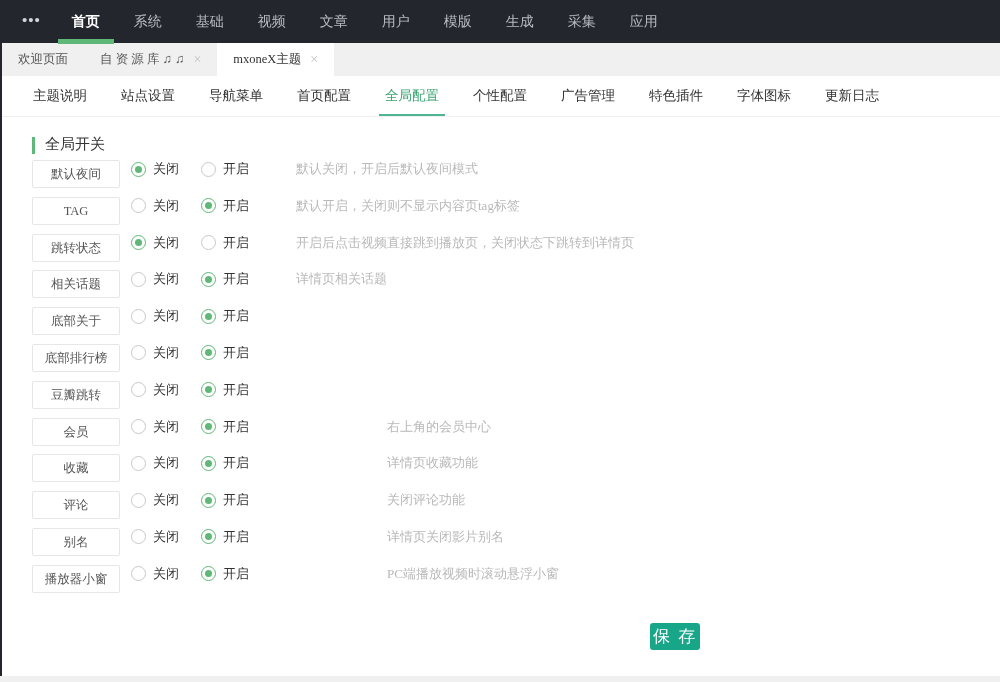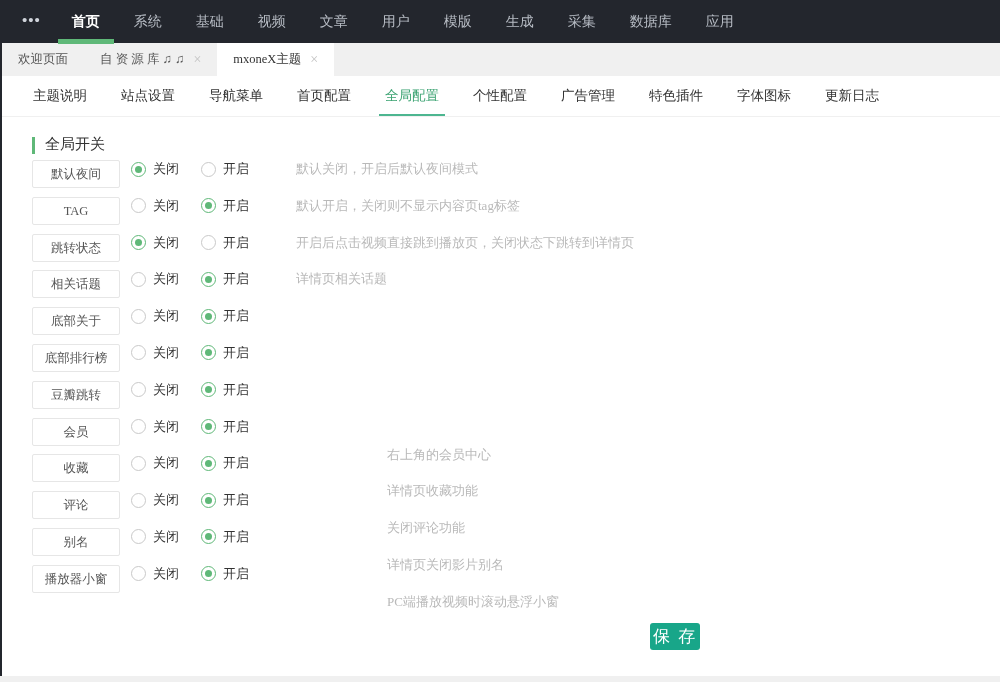--- a/index.html
+++ b/index.html
@@ -161,21 +161,21 @@
     border-radius: 50%;
     background: #5FB878;
   }
   .radio-text { font-size: 13px; color: #333; }
   .setting-desc {
     font-size: 13px;
     color: #b9b9b9;
     margin-left: 20px;
     white-space: nowrap;
   }
-  .setting-desc.indent { margin-left: 111px; margin-top: 28px; }
+  .setting-desc.indent { margin-left: 111px; }
 
   
   .save-btn {
     display: block;
     margin: 21px 0 0 648px;
     width: 50px; height: 27px;
     background: #18a689;
     color: #ffffff;
     border: none;
     border-radius: 3px;
@@ -203,21 +203,20 @@
       <span class="nav-item">文章</span>
 
       <span class="nav-item">用户</span>
 
       <span class="nav-item">模版</span>
 
       <span class="nav-item">生成</span>
 
       <span class="nav-item">采集</span>
 
-      <span class="nav-item">数据库</span>
 
       <span class="nav-item">应用</span>
     </div>
 </div>
 
 <div class="below">
 
   <div class="tabbar">
     <div style="display:flex;align-items:stretch;">
 

